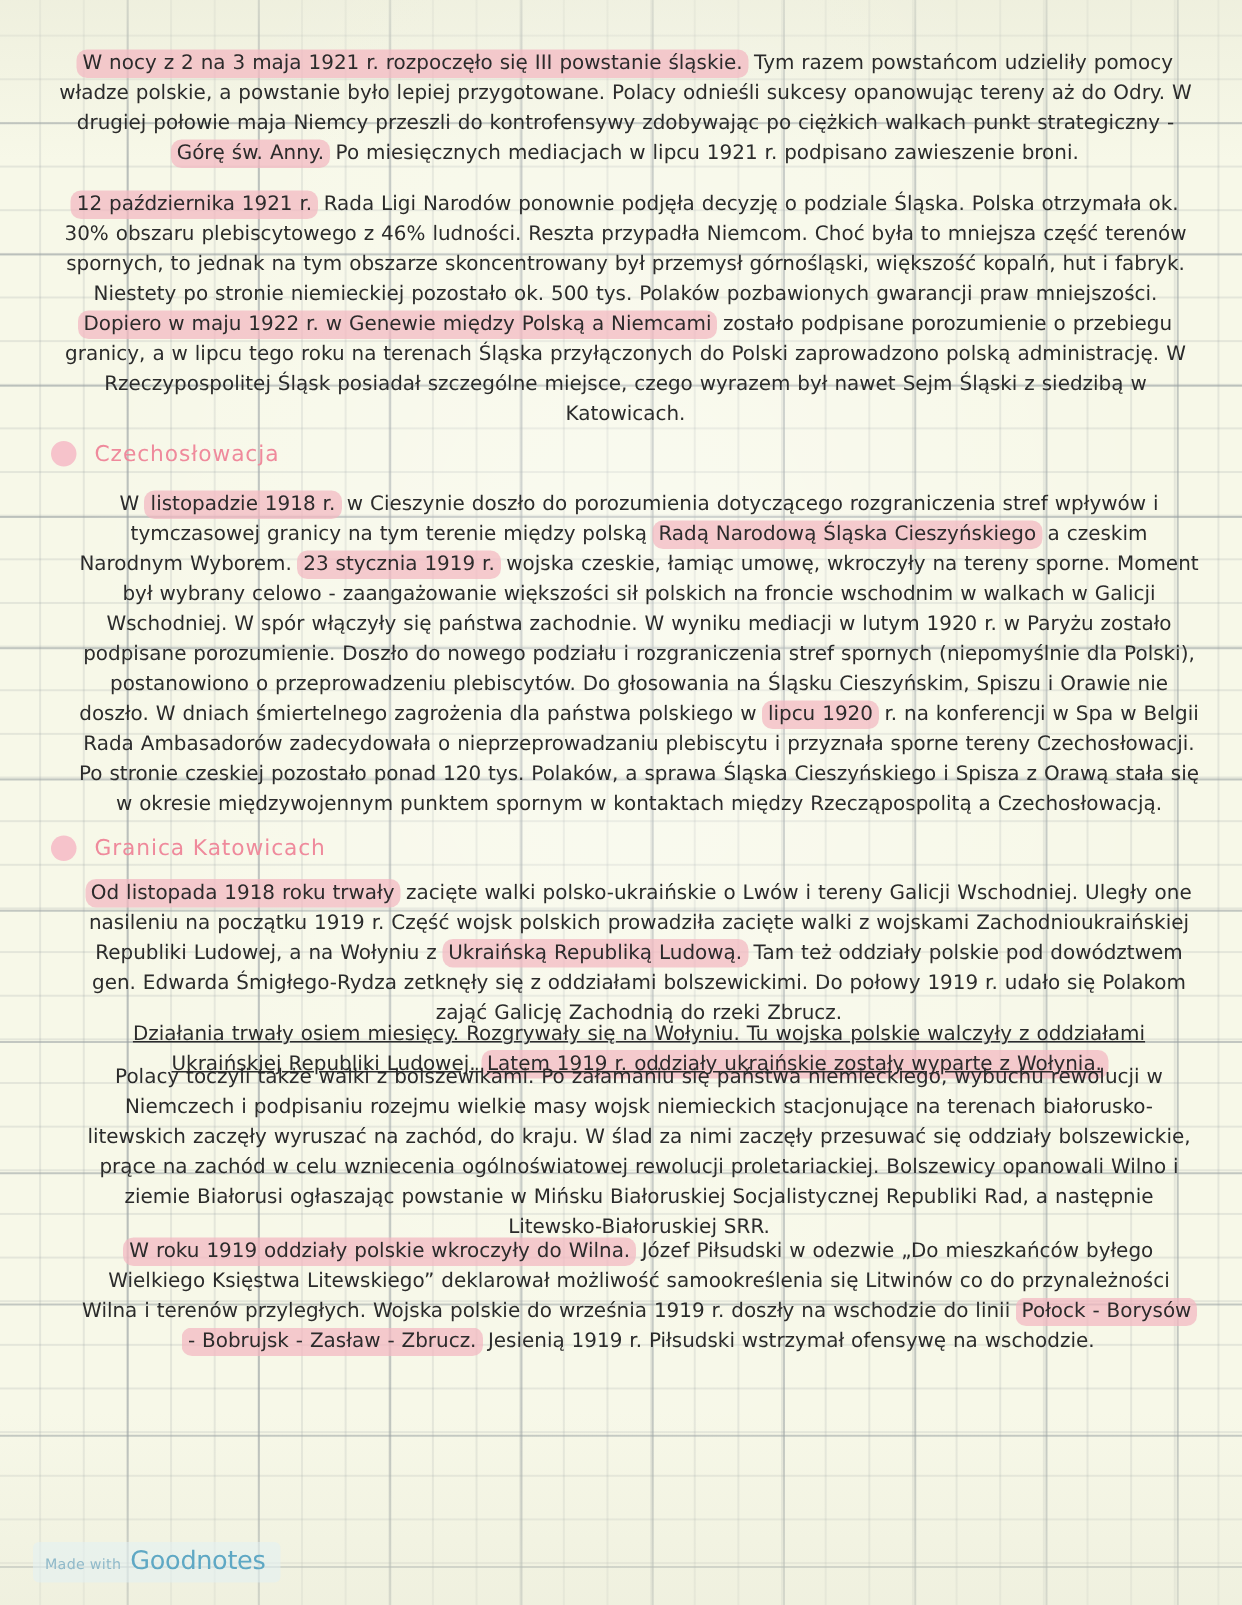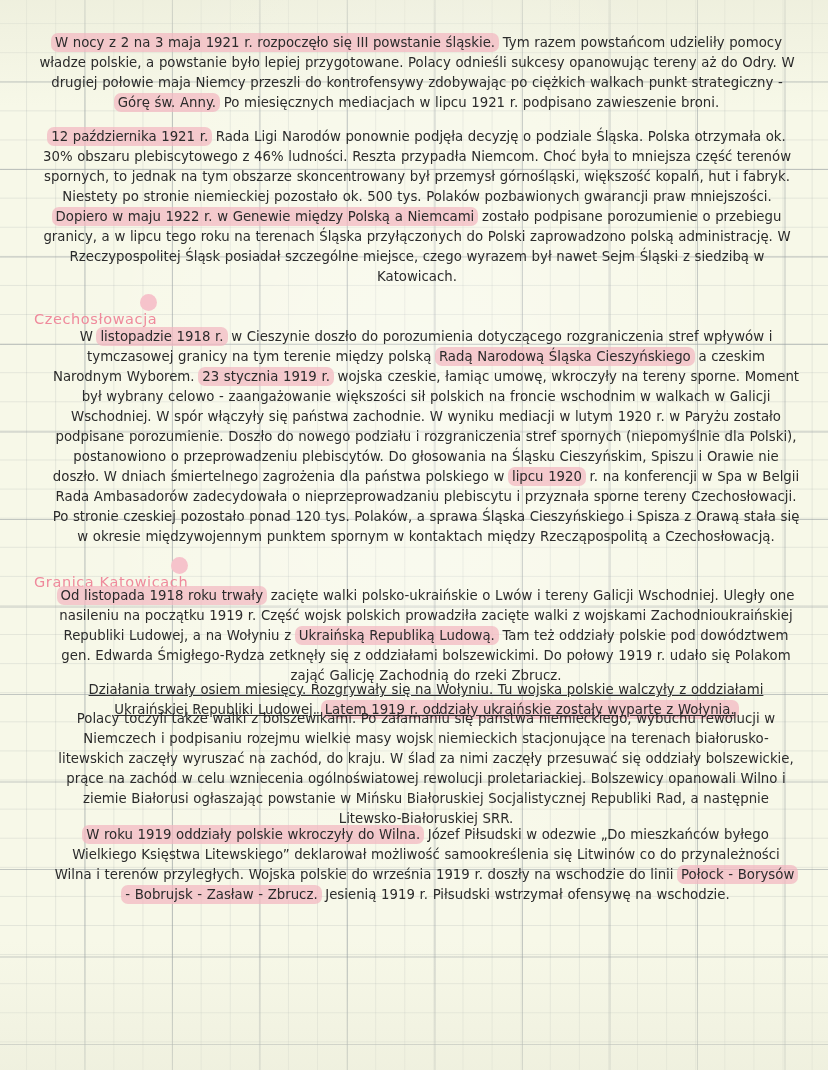--- a/index.html
+++ b/index.html
@@ -69,22 +69,22 @@
     background-color: rgba(243,183,192,0.72);
     border-radius: 7px;
     padding: 2px 4px;
     margin: 0 -1px;
     box-decoration-break: clone;
     -webkit-box-decoration-break: clone;
   }
 
   .heading-row {
     display: flex;
-    align-items: flex-end;
-    flex-direction: column;
+    align-items: center;
+    gap: 12px;
   }
   .heading-dot {
     width: 17px;
     height: 17px;
     border-radius: 50%;
     background-color: #f6c3cb;
     flex: 0 0 auto;
   }
   .heading-text {
     font-family: "DejaVu Sans", "Liberation Sans", sans-serif;
@@ -143,13 +143,17 @@
     <div class="block para" style="left:52px; top:586px; width:748px;"><span class="hl">Od listopada 1918 roku trwały</span> zacięte walki polsko-ukraińskie o Lwów i tereny Galicji Wschodniej. Uległy one nasileniu na początku 1919 r. Część wojsk polskich prowadziła zacięte walki z wojskami Zachodnioukraińskiej Republiki Ludowej, a na Wołyniu z <span class="hl">Ukraińską Republiką Ludową.</span> Tam też oddziały polskie pod dowództwem gen. Edwarda Śmigłego-Rydza zetknęły się z oddziałami bolszewickimi. Do połowy 1919 r. udało się Polakom zająć Galicję Zachodnią do rzeki Zbrucz.</div>
 
     <div class="block para" style="left:52px; top:680px; width:748px;text-decoration:underline;">Działania trwały osiem miesięcy. Rozgrywały się na Wołyniu. Tu wojska polskie walczyły z oddziałami Ukraińskiej Republiki Ludowej. <span class="hl">Latem 1919 r. oddziały ukraińskie zostały wyparte z Wołynia.</span></div>
 
     <div class="block para" style="left:52px; top:709px; width:748px;">Polacy toczyli także walki z bolszewikami. Po załamaniu się państwa niemieckiego, wybuchu rewolucji w Niemczech i podpisaniu rozejmu wielkie masy wojsk niemieckich stacjonujące na terenach białorusko-litewskich zaczęły wyruszać na zachód, do kraju. W ślad za nimi zaczęły przesuwać się oddziały bolszewickie, prące na zachód w celu wzniecenia ogólnoświatowej rewolucji proletariackiej. Bolszewicy opanowali Wilno i ziemie Białorusi ogłaszając powstanie w Mińsku Białoruskiej Socjalistycznej Republiki Rad, a następnie Litewsko-Białoruskiej SRR.</div>
 
     <div class="block para" style="left:52px; top:825px; width:748px;"><span class="hl">W roku 1919 oddziały polskie wkroczyły do Wilna.</span> Józef Piłsudski w odezwie „Do mieszkańców byłego Wielkiego Księstwa Litewskiego” deklarował możliwość samookreślenia się Litwinów co do przynależności Wilna i terenów przyległych. Wojska polskie do września 1919 r. doszły na wschodzie do linii <span class="hl">Połock - Borysów - Bobrujsk - Zasław - Zbrucz.</span> Jesienią 1919 r. Piłsudski wstrzymał ofensywę na wschodzie.</div>
 
   </div>
 
+  <div id="watermark">
+    <span class="made">Made with</span>
+    <span class="brand">Goodnotes</span>
+  </div>
 </div>
 
 </body></html>

